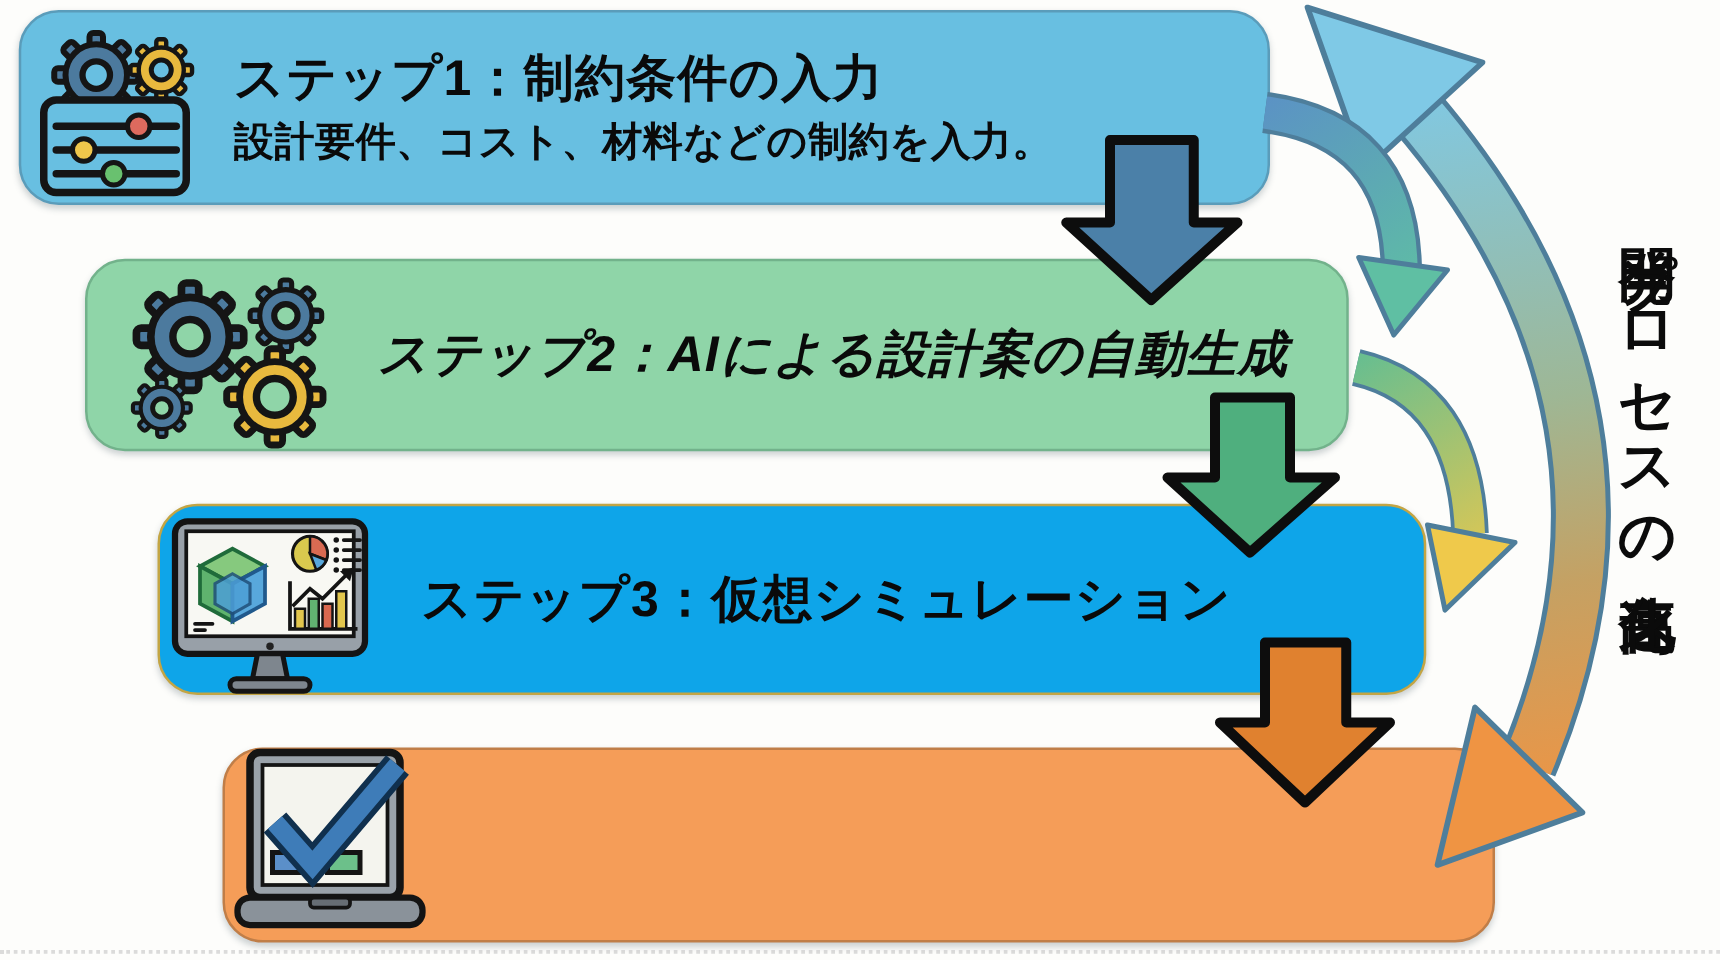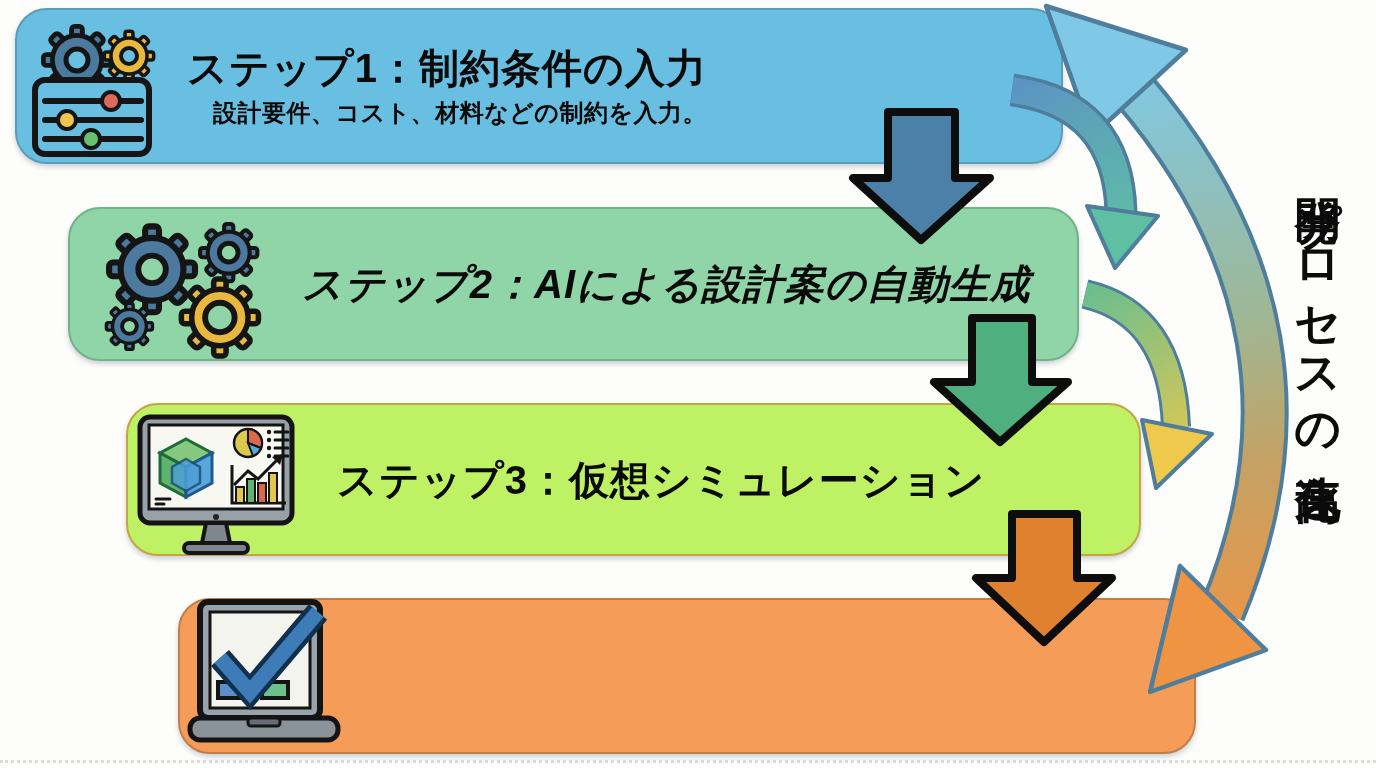--- a/index.html
+++ b/index.html
@@ -8,34 +8,34 @@
     background:#fdfdfb;
     font-family:"Liberation Sans","DejaVu Sans",sans-serif;
     position:relative;
   }
   .canvas{position:absolute;inset:0;}
   .card{
     position:absolute;
     border-radius:32px;
     box-shadow:0 3px 5px rgba(60,80,90,.25);
   }
-  .card1{left:15px;top:8px;width:997px;height:152px;background:#68BFE1;border:2px solid #5a9cba;padding-left:47px;}
+  .card1{left:15px;top:8px;width:997px;height:152px;background:#68BFE1;border:2px solid #5a9cba;}
   .card2{left:68px;top:207px;width:1007px;height:150px;background:#8FD5A8;border:2px solid #72b28b;font-style:italic;}
-  .card3{left:126px;top:403px;width:1011px;height:149px;background:#bef264;border:2px solid #c3a544;}
+  .card3{left:126px;top:403px;width:1011px;height:149px;background:#0ea5e9;border:2px solid #c3a544;}
   .card4{left:178px;top:598px;width:1014px;height:152px;background:#F59D58;border:2px solid #c07e48;}
   .txt{
     position:absolute;top:50%;transform:translateY(-50%);
     color:#0a0a0a;white-space:nowrap;
   }
   .card1 .txt{left:170px;}
   .card2 .txt{left:232px;}
   .card3 .txt{left:209px;}
   .card4 .txt{left:192px;}
   .title{font-size:40px;font-weight:900;letter-spacing:1px;line-height:1.2;}
-  .desc{font-size:24px;font-weight:800;letter-spacing:.5px;line-height:1.25;margin-top:6px;text-align:right;}
+  .desc{font-size:32px;font-weight:800;letter-spacing:.5px;line-height:1.25;margin-top:6px;}
   .icon{position:absolute;overflow:visible;}
   .arrows{position:absolute;left:0;top:0;pointer-events:none;}
   .vtitle{
     position:absolute;left:1294px;top:162px;height:500px;
     writing-mode:vertical-rl;text-orientation:upright;
     font-size:46px;font-weight:900;color:#0b0b0b;
     letter-spacing:2px;line-height:1.04;
   }
   .bottom-line{
     position:absolute;left:0;top:760px;width:100%;

